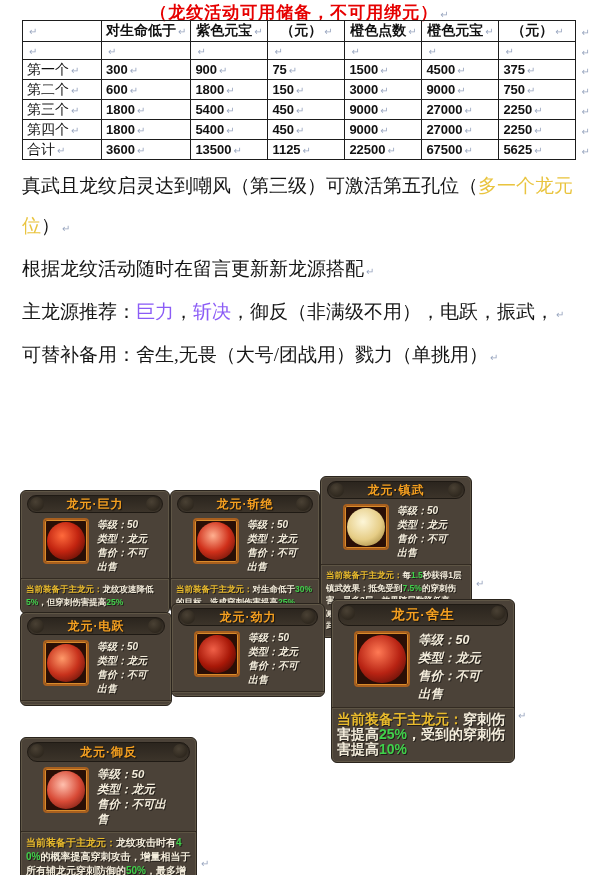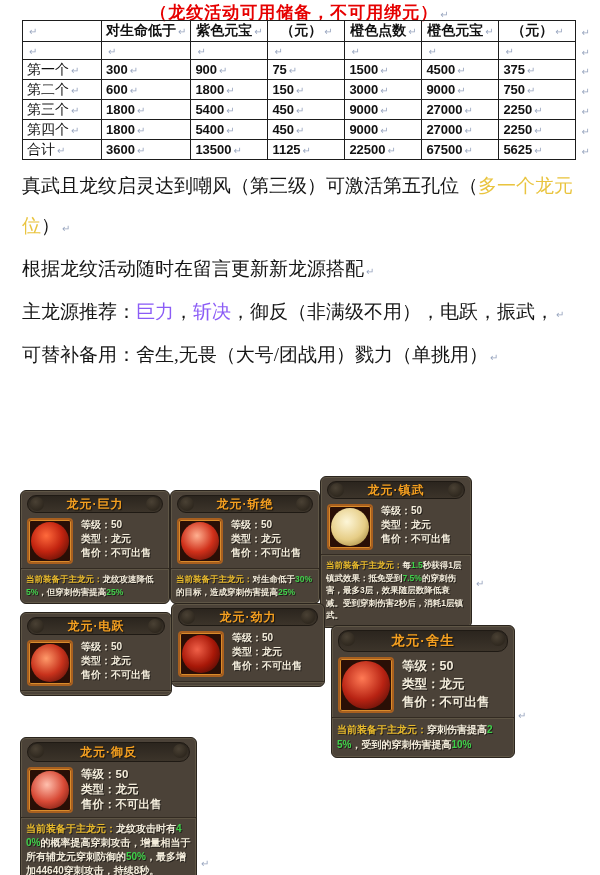--- a/index.html
+++ b/index.html
@@ -38,21 +38,21 @@
   .card{position:absolute;background:#4b4238;border:1px solid #2a241d;border-radius:6px;
     box-shadow:inset 0 0 0 1px #5f5646;font-family:"Liberation Sans","DejaVu Sans",sans-serif;
     overflow:hidden;}
   .cbar{margin:4px 6px 2px;background:linear-gradient(#2b251e,#3c342a);
     border:1px solid #1f1a14;border-radius:10px;text-align:center;color:#f5a020;
     font-weight:bold;letter-spacing:1px;position:relative;
     text-shadow:1px 1px 1px #1a140d;}
   .cbar::before,.cbar::after{content:"";position:absolute;top:1px;width:14px;height:14px;
     border-radius:50%;background:radial-gradient(circle at 40% 35%,#4a4134,#241e16);}
   .cbar::before{left:2px;} .cbar::after{right:2px;}
-  .cbody{display:flex;padding:3px 6px 2px;}
+  .cbody{display:flex;padding:3px 22px 2px;font-style:italic;}
   .cicon{border:2px solid #a85f1e;border-radius:4px;background:#2a0f06;
     box-shadow:inset 0 0 0 1px #d98b2c;position:relative;flex:none;}
   .cicon i{position:absolute;inset:2px;border-radius:50%;display:block;}
   .gem-juli i{background:radial-gradient(circle at 40% 36%,#ff6a3c,#c22410 48%,#3c0802);}
   .gem-zhanjue i{background:radial-gradient(circle at 42% 36%,#ffb090,#d0301a 50%,#4a0a03);}
   .gem-zhenwu i{background:radial-gradient(circle at 42% 36%,#fdf6d8,#e6cd86 55%,#8f7228);}
   .gem-dianyue i{background:radial-gradient(circle at 40% 38%,#ff9a6a,#c8321c 50%,#440803);}
   .gem-jinli i{background:radial-gradient(circle at 40% 38%,#f06048,#a81808 52%,#300502);}
   .gem-shesheng i{background:radial-gradient(circle at 42% 36%,#ff7a55,#b82313 52%,#3c0803);}
   .gem-yufan i{background:radial-gradient(circle at 42% 36%,#ffc0ae,#d84a36 52%,#5a0e06);}
@@ -68,21 +68,21 @@
   .sm .cicon{width:42px;height:42px;}
   .sm .cstats{font-size:10px;line-height:14px;}
   .sm .cdesc{font-size:8.5px;line-height:12.5px;}
   .md .cbar{height:18px;line-height:18px;font-size:12px;}
   .md .cicon{width:42px;height:42px;}
   .md .cstats{font-size:11.5px;line-height:15px;}
   .md .cdesc{font-size:10px;line-height:14px;}
   .lg .cbar{height:20px;line-height:20px;font-size:13.5px;}
   .lg .cicon{width:52px;height:52px;}
   .lg .cstats{font-size:12.5px;line-height:18px;}
-  .lg .cdesc{font-size:10px;line-height:15px;}
+  .lg .cdesc{font-size:14px;line-height:15px;}
 
   .float-pm{position:absolute;}
 </style>
 </head>
 <body>
 
 <div id="page">
 
   <div class="doc-title"><span>（龙纹活动可用储备，不可用绑元）</span><span class="pm">↵</span></div>
 
@@ -240,21 +240,21 @@
         </div>
       <div class="cstats">
         <div>等级：50</div>
         <div>类型：龙元</div>
         <div>售价：不可出售</div>
       </div>
     </div>
     <div class="cdiv"></div>
   </div>
 
-  <div class="card lg" style="left:331px;top:599px;width:182px;margin-top:26px;">
+  <div class="card lg" style="left:331px;top:599px;width:182px;">
     <div class="cbar"><span>龙元·舍生</span></div>
     <div class="cbody">
       <div class="cicon gem-shesheng">
           <i></i>
         </div>
       <div class="cstats">
         <div>等级：50</div>
         <div>类型：龙元</div>
         <div>售价：不可出售</div>
       </div>

